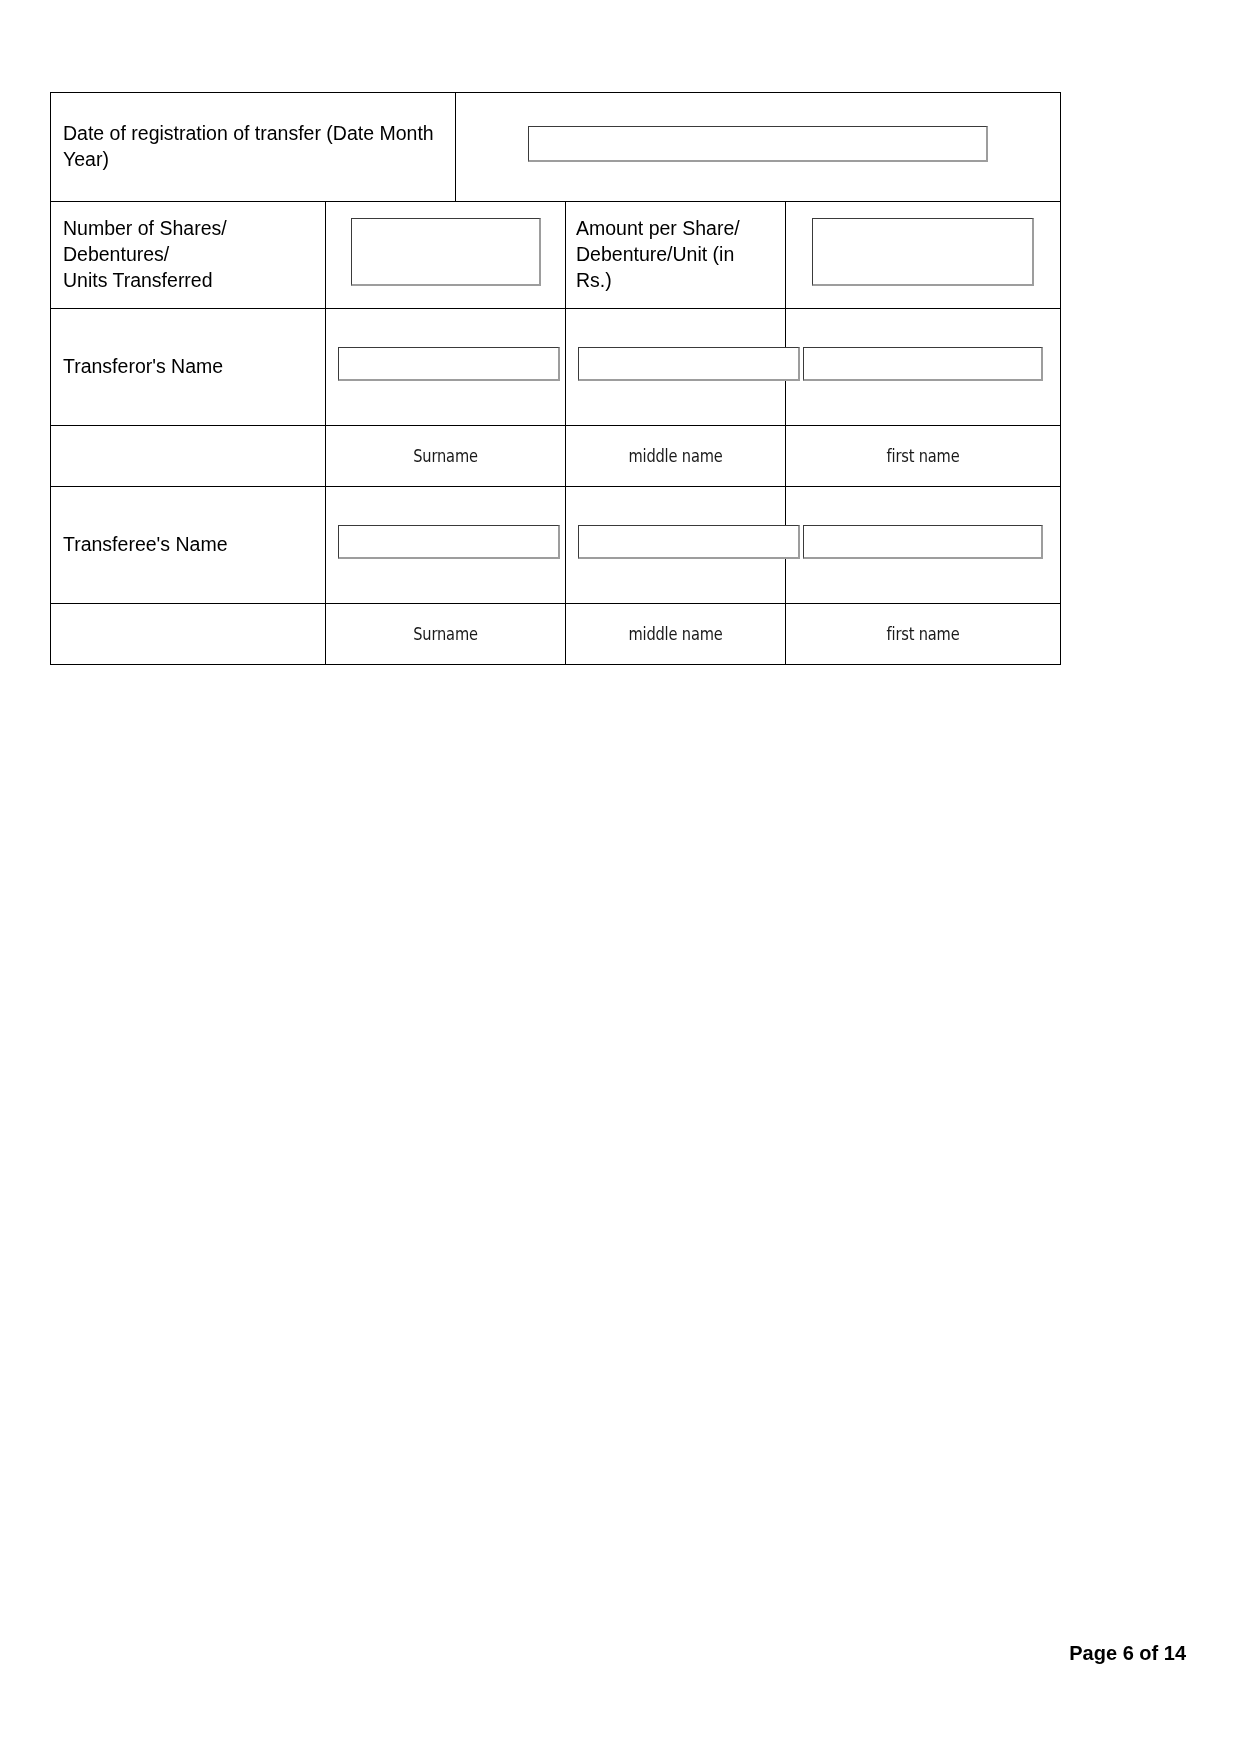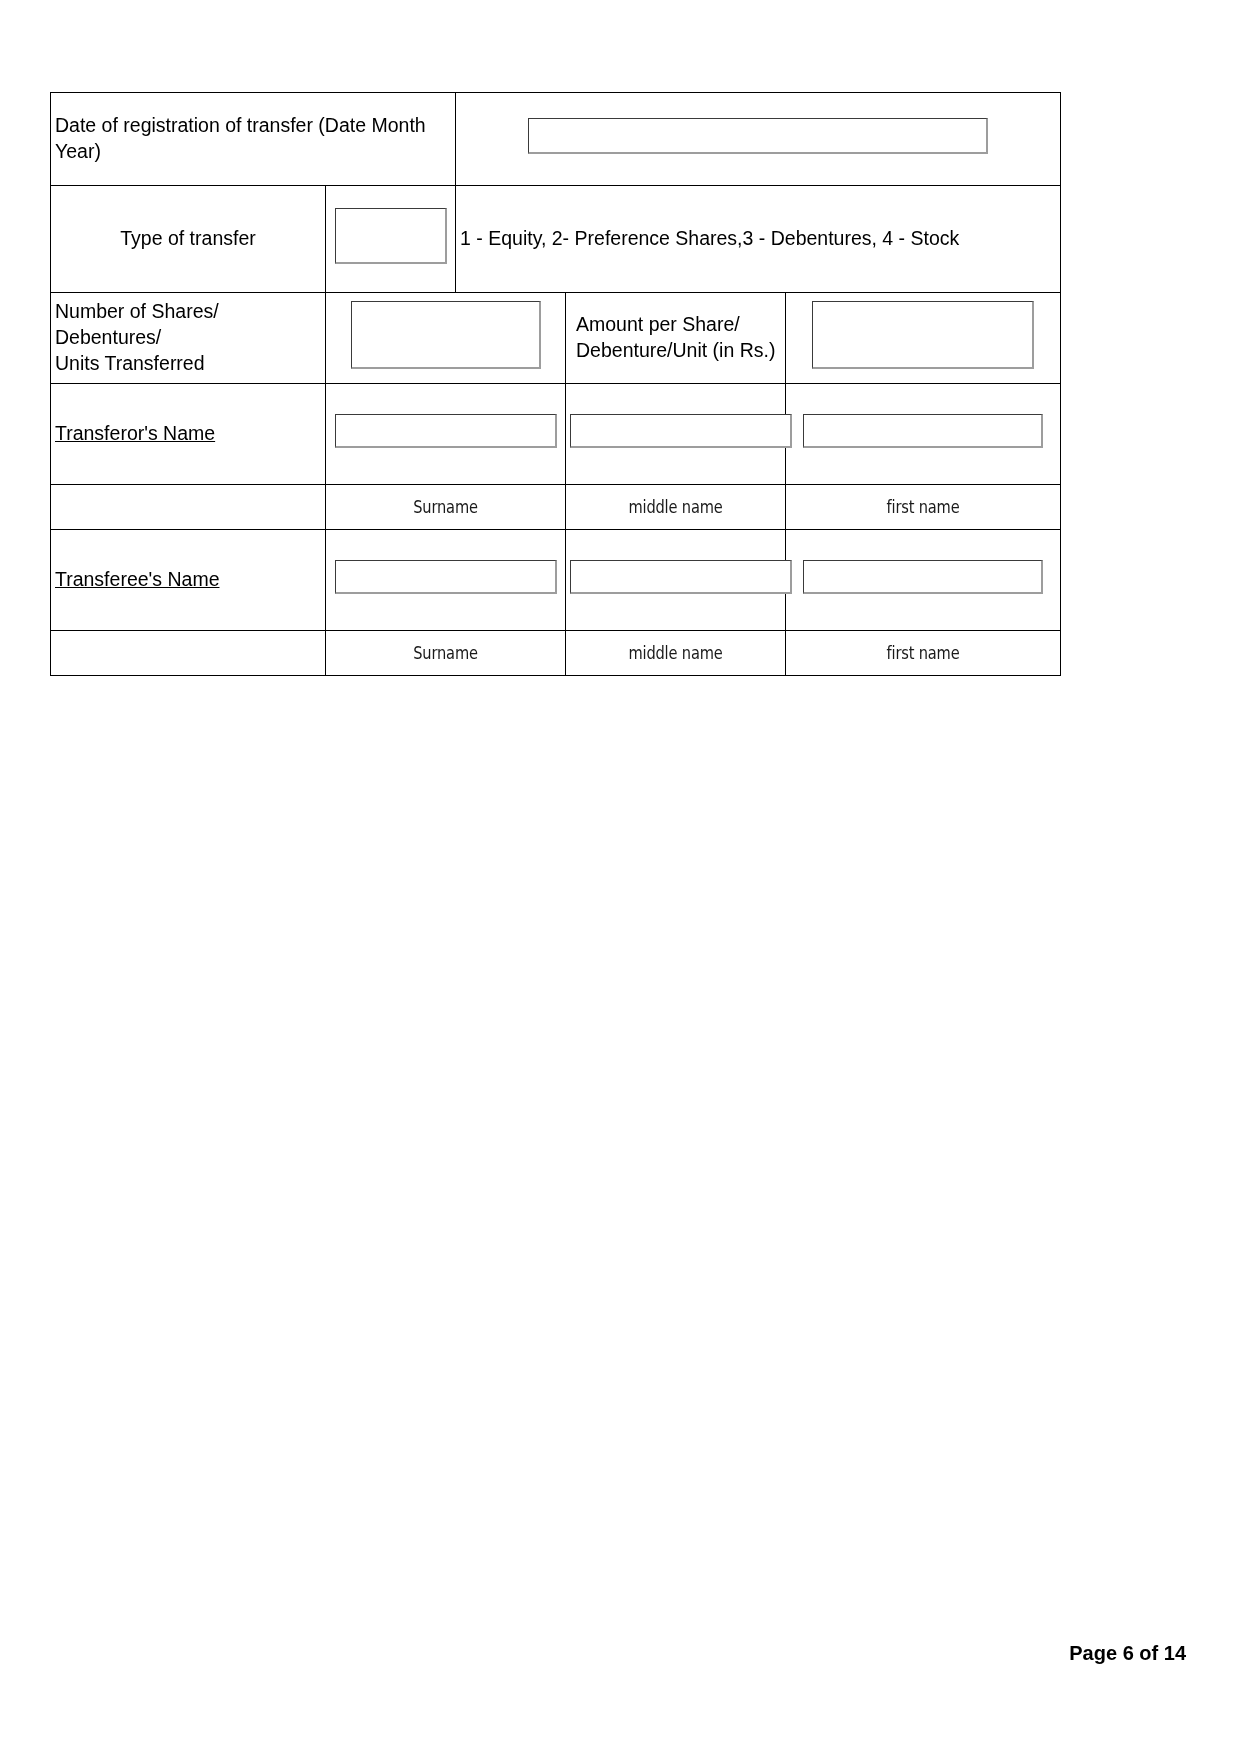--- a/index.html
+++ b/index.html
@@ -28,21 +28,21 @@
   .form-table {
     position: absolute;
     left: 50px;
     top: 92px;
     width: 1010px;
     border-collapse: collapse;
     table-layout: fixed;
   }
   .form-table td {
     border: 1.6px solid #000000;
-    padding: 4px;
+    padding: 12px;
     vertical-align: middle;
     font-size: 19.5px;
     line-height: 1.32;
     color: #000;
   }
 
   .cell-pad {
     padding: 8px 0 8px 18px;
   }
 
@@ -62,21 +62,21 @@
   .f-shares      { width: 190px;  height: 68px;  margin: 0; }
   .f-amount      { width: 222px;  height: 68px;  margin: 0; }
   .f-ledger      { width: 554px;  height: 38px;  margin: 0; }
   .f-name        { width: 222px;  height: 34px;  margin: 0; }
   .f-name-wide   { width: 240px;  height: 34px;  margin: 0; }
 
   .row-tall     { height: 84px; }
   .row-type     { height: 98px; }
   .row-shares   { height: 82px; }
   .row-ledger   { height: 62px; }
-  .row-name     { height: 92px; text-decoration: underline; }
+  .row-name     { height: 92px; }
   .row-sublabel { height: 36px; }
 
   .box-cell {
     text-align: center;
   }
   .box-cell-left {
     padding-left: 14px;
   }
 
   .type-note {
@@ -134,27 +134,20 @@
     </colgroup>
     <tbody>
 
       <tr>
         <td class="cell-pad row-tall" colspan="2">Date of registration of transfer (Date Month Year)</td>
         <td class="box-cell box-cell-left row-tall" colspan="3">
           <span class="field f-date" title=""></span>
         </td>
       </tr>
 
-      <tr>
-        <td class="type-label row-type">Type of transfer</td>
-        <td class="box-cell row-type">
-          <span class="field f-type"></span>
-        </td>
-        <td class="type-note row-type" colspan="3">1  - Equity, 2- Preference Shares,3  - Debentures, 4 - Stock</td>
-      </tr>
 
       <tr>
         <td class="cell-pad row-shares two-line">
           <span>Number of Shares/ Debentures/</span><br>
           <span>Units Transferred</span>
         </td>
         <td class="box-cell row-shares" colspan="2">
           <span class="field f-shares"></span>
         </td>
         <td class="cell-pad row-shares two-line" style="padding-left:10px;">

